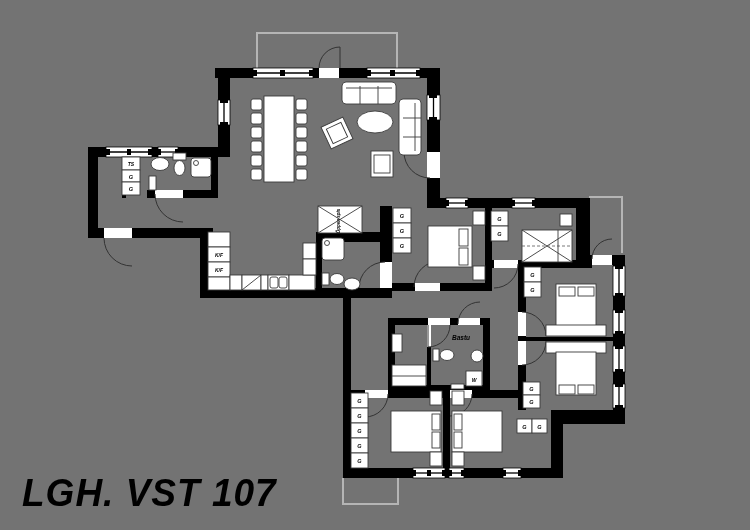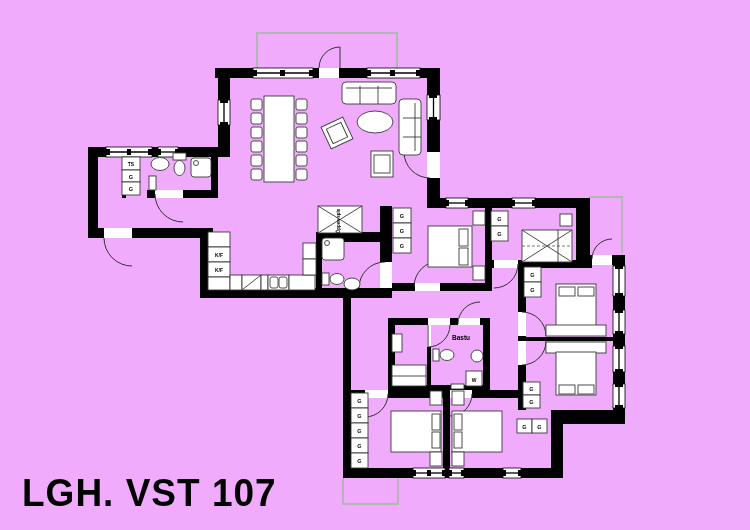--- a/index.html
+++ b/index.html
@@ -1,17 +1,17 @@
 <!DOCTYPE html>
 <html><head>
 <meta charset="utf-8">
 <style>
   html,body{margin:0;padding:0;background:#fff;}
-  #stage{position:relative;width:750px;height:530px;background:#f0abfc;overflow:hidden;
-         font-family:"Liberation Sans",sans-serif;}
+  #stage{position:relative;width:750px;height:530px;background:#737373;overflow:hidden;
+         font-family:"Liberation Sans",sans-serif;font-style:italic;}
   #plan{position:absolute;left:0;top:0;}
   .wall{fill:#000;shape-rendering:crispEdges;}
   .gap{fill:#fff;shape-rendering:crispEdges;}
   .winbg{fill:#fff;stroke:#000;stroke-width:0.8;}
   .mull{fill:#000;shape-rendering:crispEdges;}
   .winline{stroke:#000;stroke-width:1.3;}
   .furn{fill:#fff;stroke:#3a3a3a;stroke-width:0.9;}
   .furnl{stroke:#3a3a3a;stroke-width:0.9;fill:none;}
   .dash{stroke:#555;stroke-width:0.8;fill:none;stroke-dasharray:3 2;}
   .arc{stroke:#333;stroke-width:1;fill:none;}

